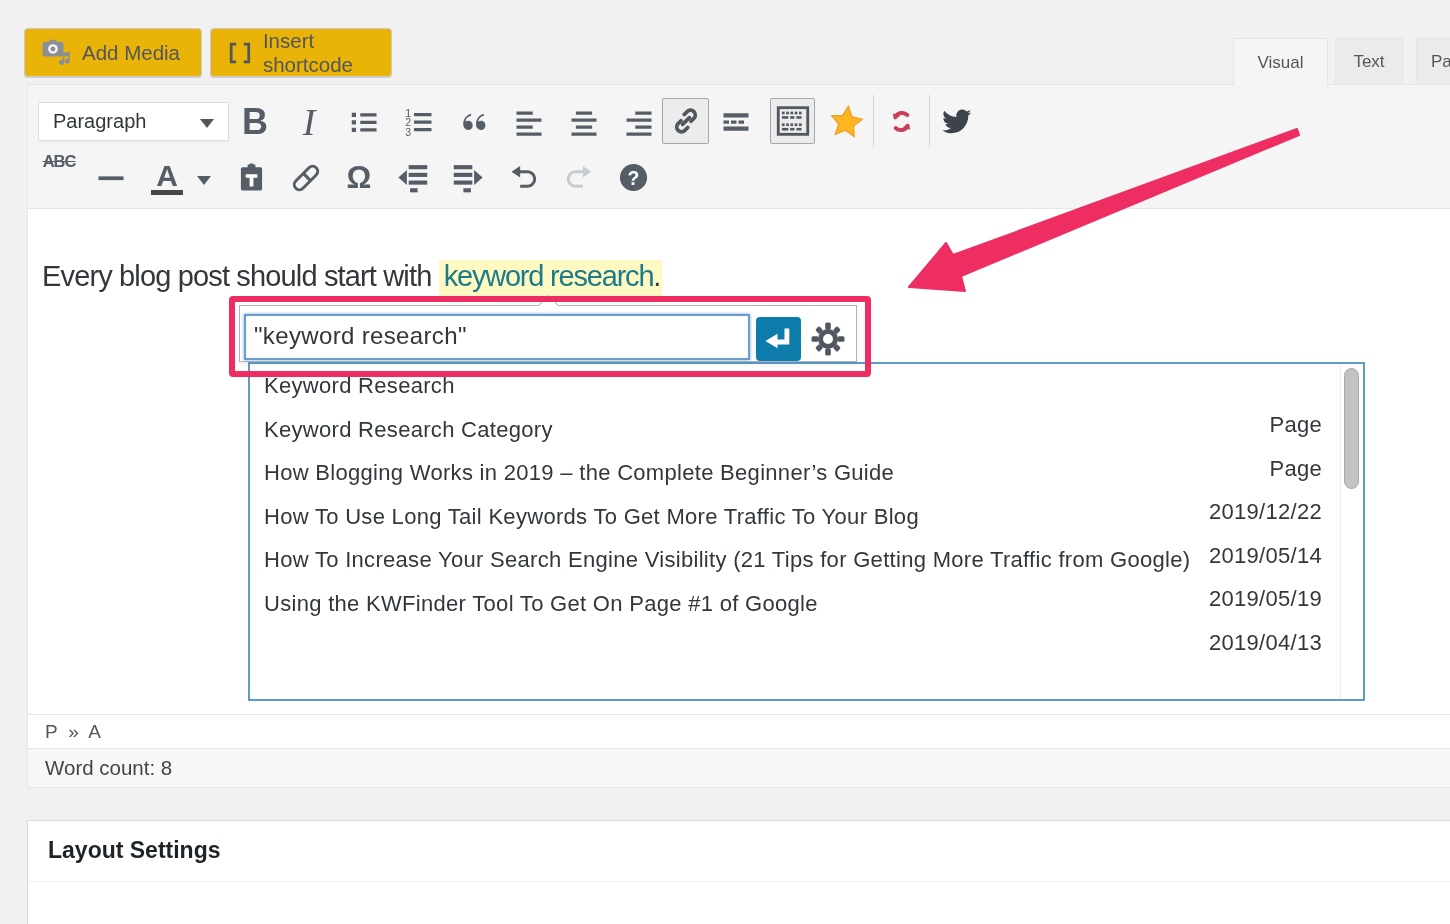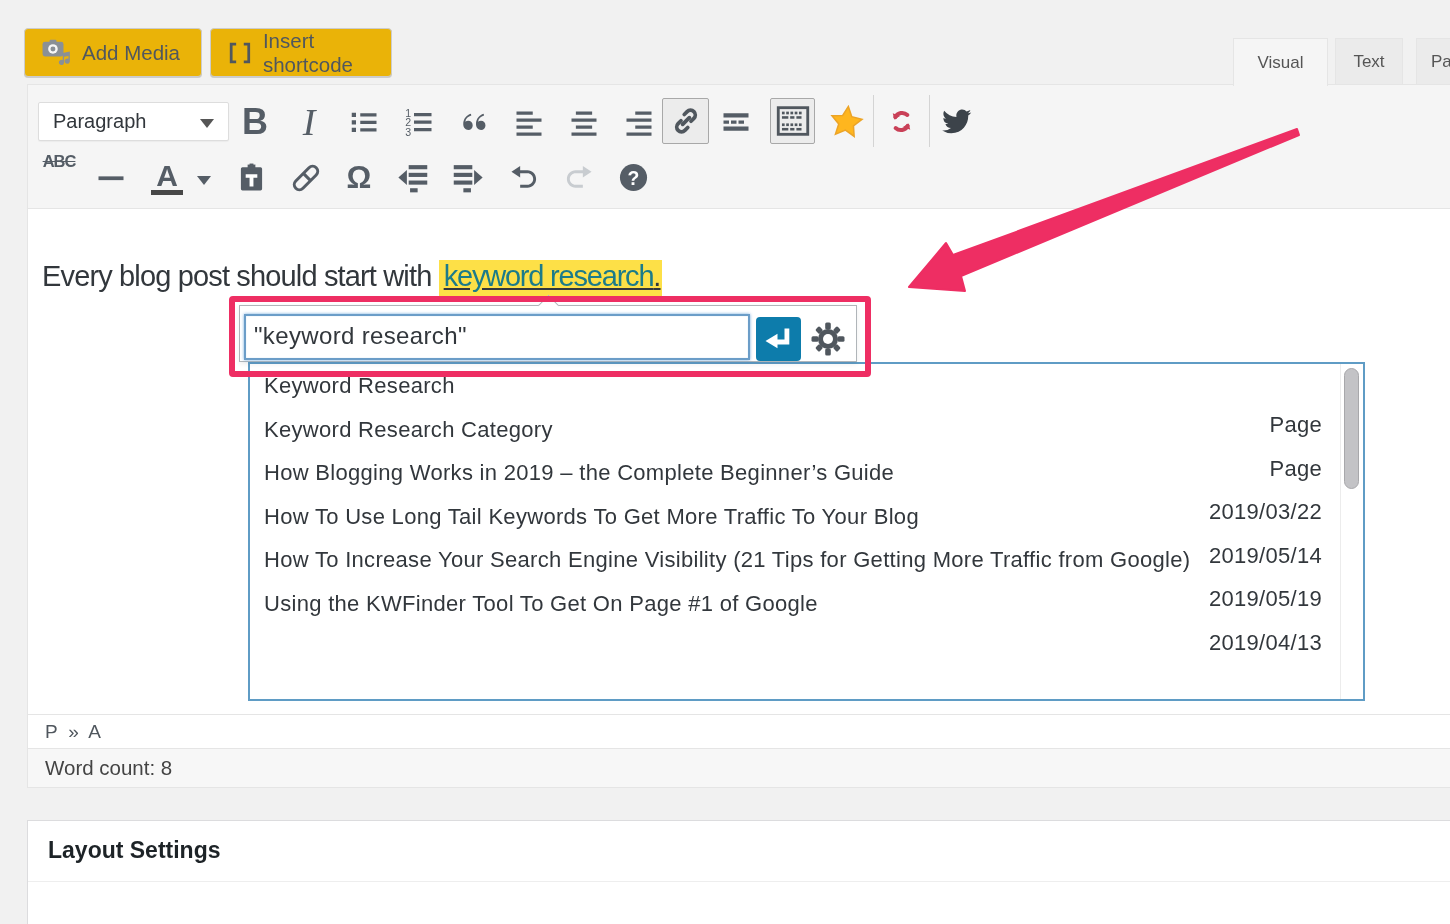--- a/index.html
+++ b/index.html
@@ -36,21 +36,21 @@
   display:flex; align-items:center; padding-left:14px; box-shadow:0 1px 1px rgba(0,0,0,.04); }
 #pselect .car { position:absolute; right:14px; top:16px; width:0; height:0;
   border-left:7px solid transparent; border-right:7px solid transparent; border-top:9px solid #555; }
 .tbtn { position:absolute; width:46px; height:45px; display:flex; align-items:center; justify-content:center; }
 .tbtn svg { display:block; }
 .boxed { background:#ececec; border:1px solid #a8a8a8; border-radius:2px; }
 .sep { position:absolute; width:1px; height:52px; background:#d4d4d4; }
 
 
 #para { position:absolute; left:14px; top:51px; font-size:29px; color:#32373c; letter-spacing:-0.85px; }
-#para .hl { background:#fde047; padding:0 1px 8px 5px;text-decoration:underline; }
+#para .hl { background:#fef9c3; padding:0 1px 8px 5px; }
 #para .teal { color:#1c7b8a; letter-spacing:-1.2px; }
 
 
 #popup { position:absolute; left:239px; top:305px; width:618px; height:57px; background:#fff;
   border:1px solid #b0b5b9; z-index:6; box-shadow:0 2px 5px rgba(0,0,0,.07); }
 #notch { position:absolute; left:301px; top:-8px; width:15px; height:15px; background:#fff;
   transform:rotate(45deg); border-left:1px solid #b0b5b9; border-top:1px solid #b0b5b9; }
 #linput { position:absolute; left:4px; top:8px; width:506px; height:46px; background:#fff;
   border:2px solid #6b9dc8; box-shadow:0 0 3px rgba(91,157,217,.85), inset 0 0 1px rgba(91,157,217,.5);
   font-size:24px; letter-spacing:0.35px; color:#32373c; font-family:"Liberation Sans",sans-serif; padding:0 0 2px 8px; }
@@ -299,21 +299,21 @@
     <div id="para">Every blog post should start with <span class="hl"><span class="teal">keyword research</span>.</span></div>
   </div>
   <div id="statusbar">P&nbsp; »&nbsp; A</div>
   <div id="wordcount">Word count: 8</div>
 </div>
 
 <div id="river">
   <ul>
     <li>Keyword Research<span class="dt">Page</span></li>
     <li>Keyword Research Category<span class="dt">Page</span></li>
-    <li>How Blogging Works in 2019 – the Complete Beginner’s Guide<span class="dt">2019/03/22</span></li>
+    <li>How Blogging Works in 2019 – the Complete Beginner’s Guide<span class="dt">2019/12/22</span></li>
     <li>How To Use Long Tail Keywords To Get More Traffic To Your Blog<span class="dt">2019/05/14</span></li>
     <li>How To Increase Your Search Engine Visibility (21 Tips for Getting More Traffic from Google)<span class="dt">2019/05/19</span></li>
     <li>Using the KWFinder Tool To Get On Page #1 of Google<span class="dt">2019/04/13</span></li>
   </ul>
   <div id="sbtrack">
       <div id="sbthumb"></div>
     </div>
 </div>
 
 <div id="popup">

